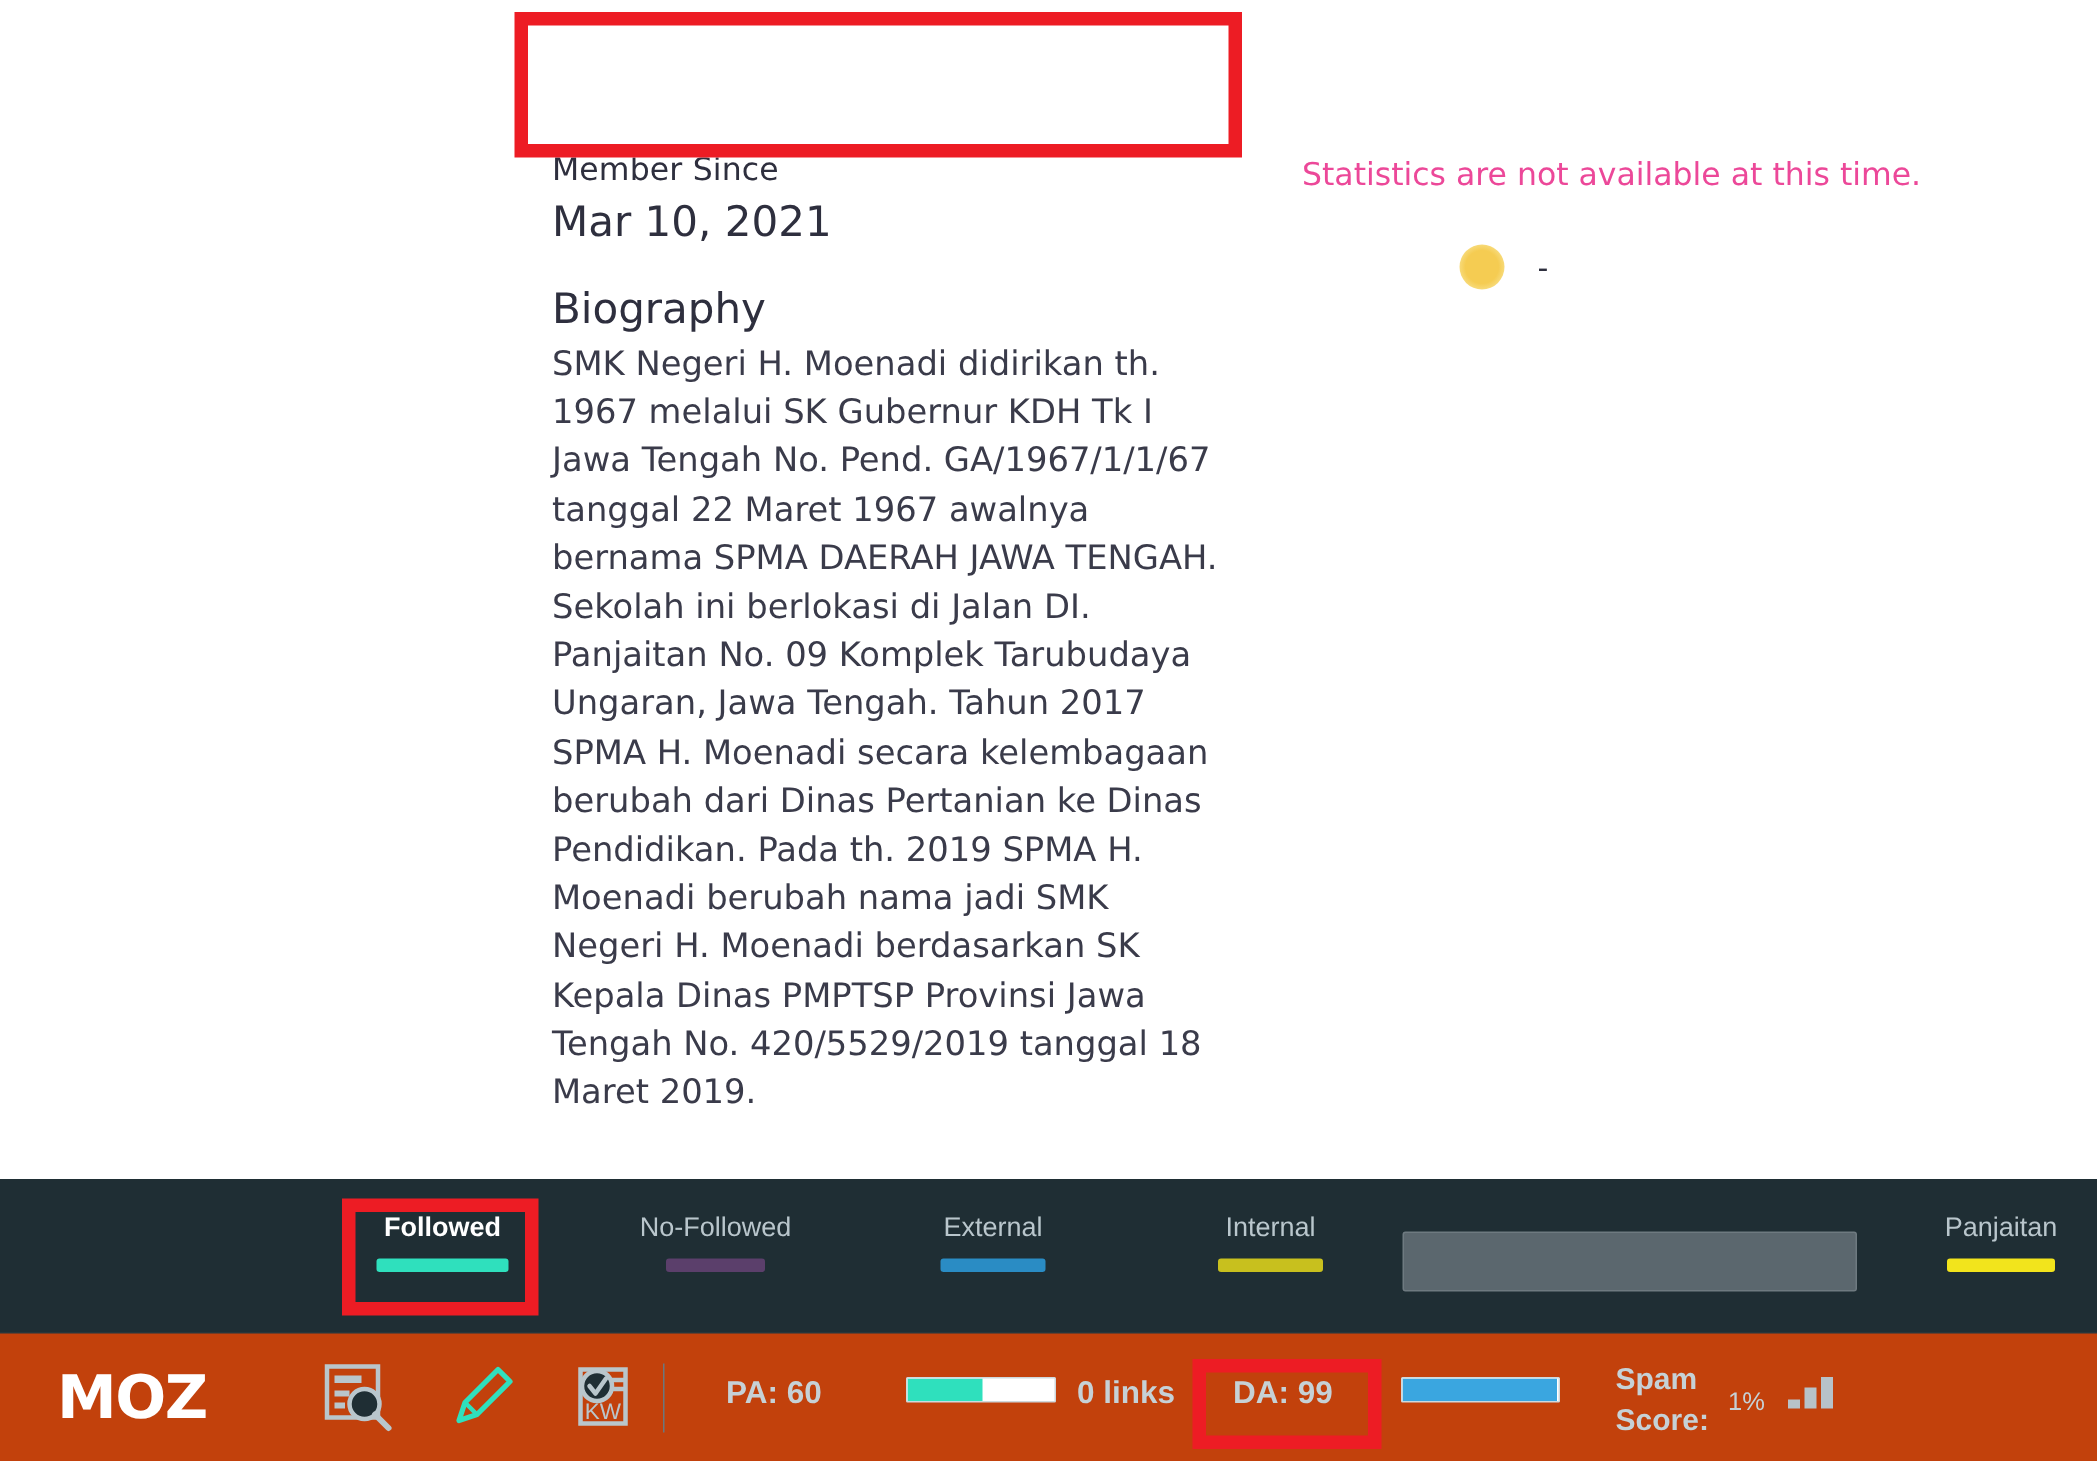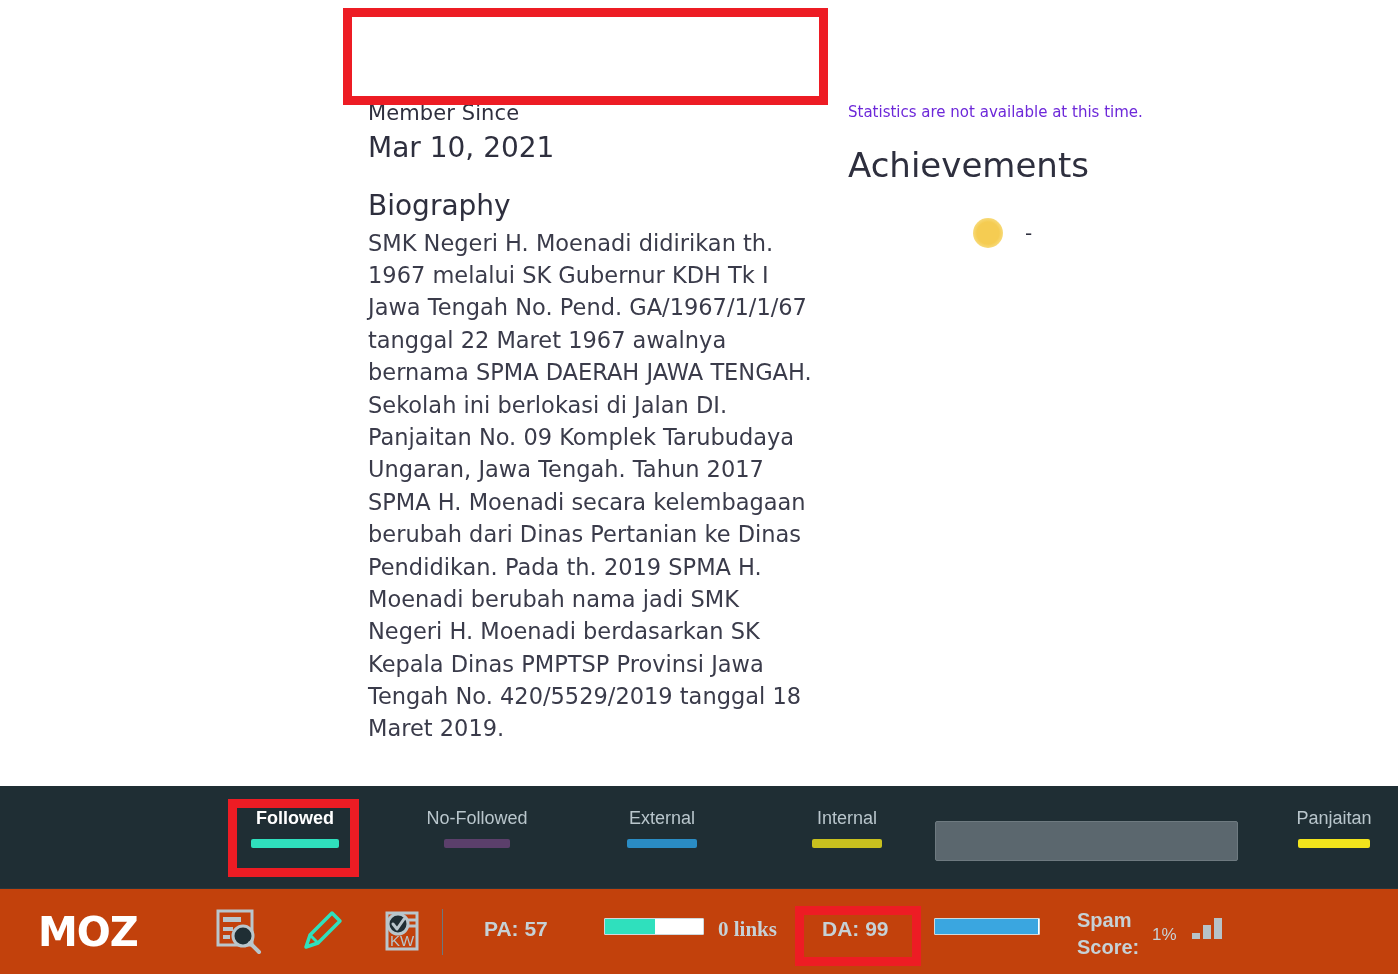--- a/index.html
+++ b/index.html
@@ -87,24 +87,25 @@
   }
 
   .stats-title {
     font-size: 34px;
     color: #2e2f3e;
     font-weight: 400;
     line-height: 1.2;
   }
 
   .stats-note {
-    font-size: 15px;
-    color: #6d28d9;
+    font-size: 21px;
+    color: #ec4899;
     margin-top: 33px;
     line-height: 1.3;
+    margin-left: 20px;
   }
 
   .achievements-title {
     font-size: 34px;
     color: #2e2f3e;
     font-weight: 400;
     margin-top: 22px;
     line-height: 1.2;
   }
 
@@ -298,21 +299,20 @@
 
     <div class="field-label member-since-label">Member Since</div>
     <div class="member-since-value">Mar 10, 2021</div>
 
     <div class="section-heading">Biography</div>
     <div class="bio-text">SMK Negeri H. Moenadi didirikan th. 1967 melalui SK Gubernur KDH Tk I Jawa Tengah No. Pend. GA/1967/1/1/67 tanggal 22 Maret 1967 awalnya bernama SPMA DAERAH JAWA TENGAH. Sekolah ini berlokasi di Jalan DI. Panjaitan No. 09 Komplek Tarubudaya Ungaran, Jawa Tengah. Tahun 2017 SPMA H. Moenadi secara kelembagaan berubah dari Dinas Pertanian ke Dinas Pendidikan. Pada th. 2019 SPMA H. Moenadi berubah nama jadi SMK Negeri H. Moenadi berdasarkan SK Kepala Dinas PMPTSP Provinsi Jawa Tengah No. 420/5529/2019 tanggal 18 Maret 2019.</div>
   </div>
 
   <div class="stats-col">
     <div class="stats-note">Statistics are not available at this time.</div>
-    <div class="achievements-title">Achievements</div>
     <div class="achievement-row">
       <span class="badge-icon"></span>
       <span class="achievement-dash">-</span>
     </div>
   </div>
 </div>
 
 <div class="moz-toolbar">
 
   <div class="filter-row">
@@ -371,26 +371,26 @@
         <circle cx="22" cy="19" r="10" fill="#1f2e34" stroke="#b9c6cc" stroke-width="3"></circle>
         <polyline points="17,19 21,24 28,14" fill="none" stroke="#b9c6cc" stroke-width="3" stroke-linecap="round" stroke-linejoin="round"></polyline>
         <line x1="31" y1="15" x2="40" y2="15" stroke="#b9c6cc" stroke-width="3"></line>
         <line x1="31" y1="21" x2="40" y2="21" stroke="#b9c6cc" stroke-width="3"></line>
         <text x="26" y="41" font-size="15" font-family="Liberation Sans, sans-serif" fill="#b9c6cc" text-anchor="middle">KW</text>
       </svg>
     </div>
 
     <div class="vsep" style="left:442px;"></div>
 
-    <div class="metric-text" style="left:484px;top:28px;">PA: 57</div>
+    <div class="metric-text" style="left:484px;top:28px;">PA: 60</div>
     <div class="meter" style="left:604px;top:29px;width:100px;">
       <i style="width:51%;background:#2fe0bd;"></i>
     </div>
 
-    <div class="metric-text" style="left:718px;top:28px;font-family:Liberation Serif, serif;">0 links</div>
+    <div class="metric-text" style="left:718px;top:28px;">0 links</div>
 
     <div class="metric-text" style="left:822px;top:28px;">DA: 99</div>
     <div class="meter" style="left:934px;top:29px;width:106px;">
       <i style="width:99%;background:#3aa6e0;"></i>
     </div>
 
     <div class="spam-label">
       <span>Spam</span><br>
       <span>Score:</span>
     </div>

